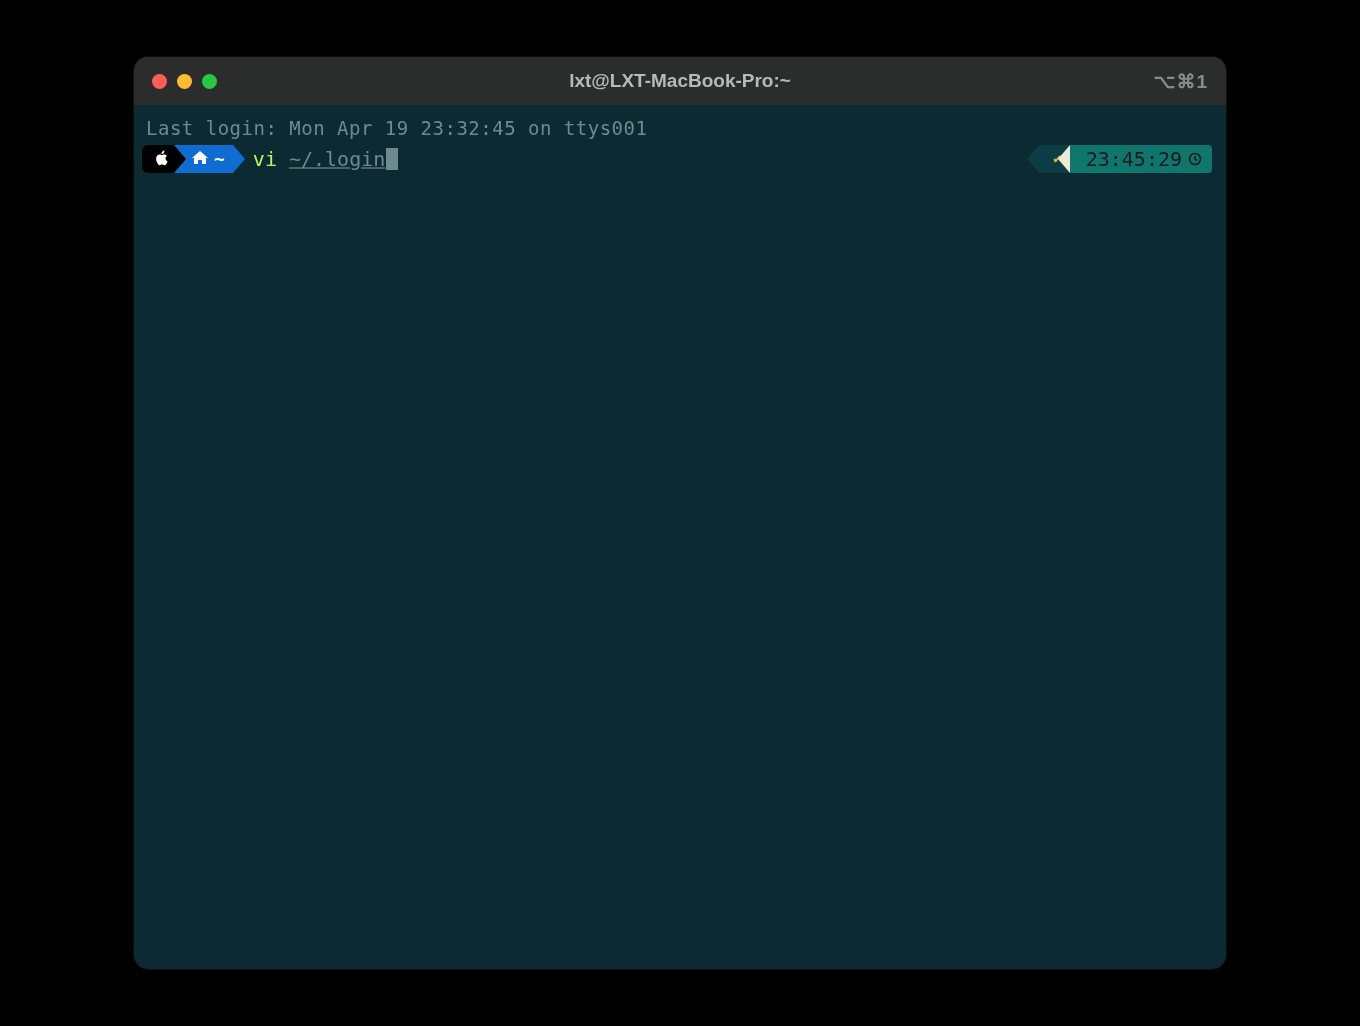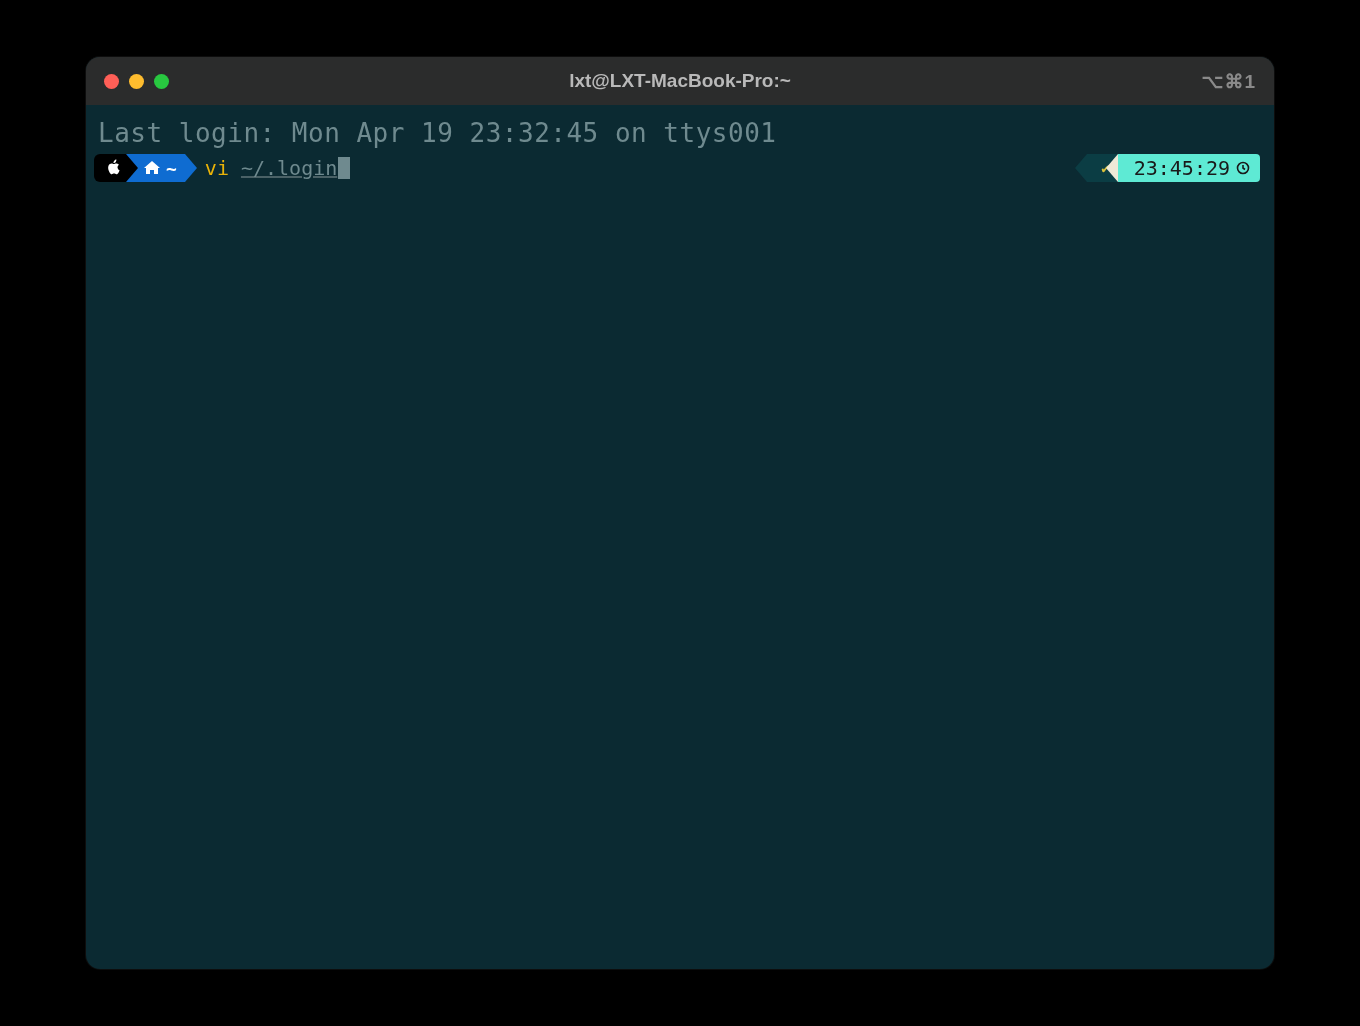--- a/index.html
+++ b/index.html
@@ -6,21 +6,21 @@
   body {
     background: #000;
     width: 1360px;
     height: 1026px;
     display: flex;
     align-items: center;
     justify-content: center;
     font-family: "SF Mono", "Menlo", "Consolas", monospace;
   }
   .window {
-    width: 1188px;
+    width: 1092px;
     height: 912px;
     background: #0b2a32;
     border-radius: 14px;
     overflow: hidden;
     box-shadow: 0 0 0 1px rgba(255,255,255,0.05);
     display: flex;
     flex-direction: column;
   }
   .titlebar {
     height: 48px;
@@ -64,21 +64,21 @@
   .term-body {
     flex: 1;
     padding: 10px 8px 8px 8px;
     font-size: 20px;
     line-height: 1.4;
     color: #8aa5a9;
   }
   .last-login {
     color: #6f8a8f;
     white-space: pre;
-    font-size: 26px;
+    font-size: 19px;
     letter-spacing: 0.5px;
     padding-left: 4px;
     margin-bottom: 2px;
   }
   .prompt-row {
     display: flex;
     align-items: center;
     height: 30px;
   }
   .prompt-left {
@@ -127,21 +127,21 @@
     border-bottom: 14px solid transparent;
     border-left: 12px solid #0f6cd1;
     z-index: 2;
   }
   .command-area {
     margin-left: 20px;
     display: flex;
     align-items: center;
   }
   .cmd-vi {
-    color: #eab308;
+    color: #bef264;
   }
   .cmd-arg {
     color: #6f8a8f;
     text-decoration: underline;
     text-decoration-color: #4a6166;
     margin-left: 12px;
   }
   .cursor-block {
     width: 12px;
     height: 22px;
@@ -172,21 +172,21 @@
   .rseg-check::before {
     content: "";
     position: absolute;
     left: -12px;
     top: 0;
     border-top: 14px solid transparent;
     border-bottom: 14px solid transparent;
     border-right: 12px solid #0b3d44;
   }
   .rseg-time {
-    background: #5eead4;
+    background: #0f766e;
     color: #1a1a1a;
     padding-left: 16px;
     padding-right: 10px;
     border-radius: 0 4px 4px 0;
     font-weight: 500;
   }
   .rseg-time::before {
     content: "";
     position: absolute;
     left: -12px;

